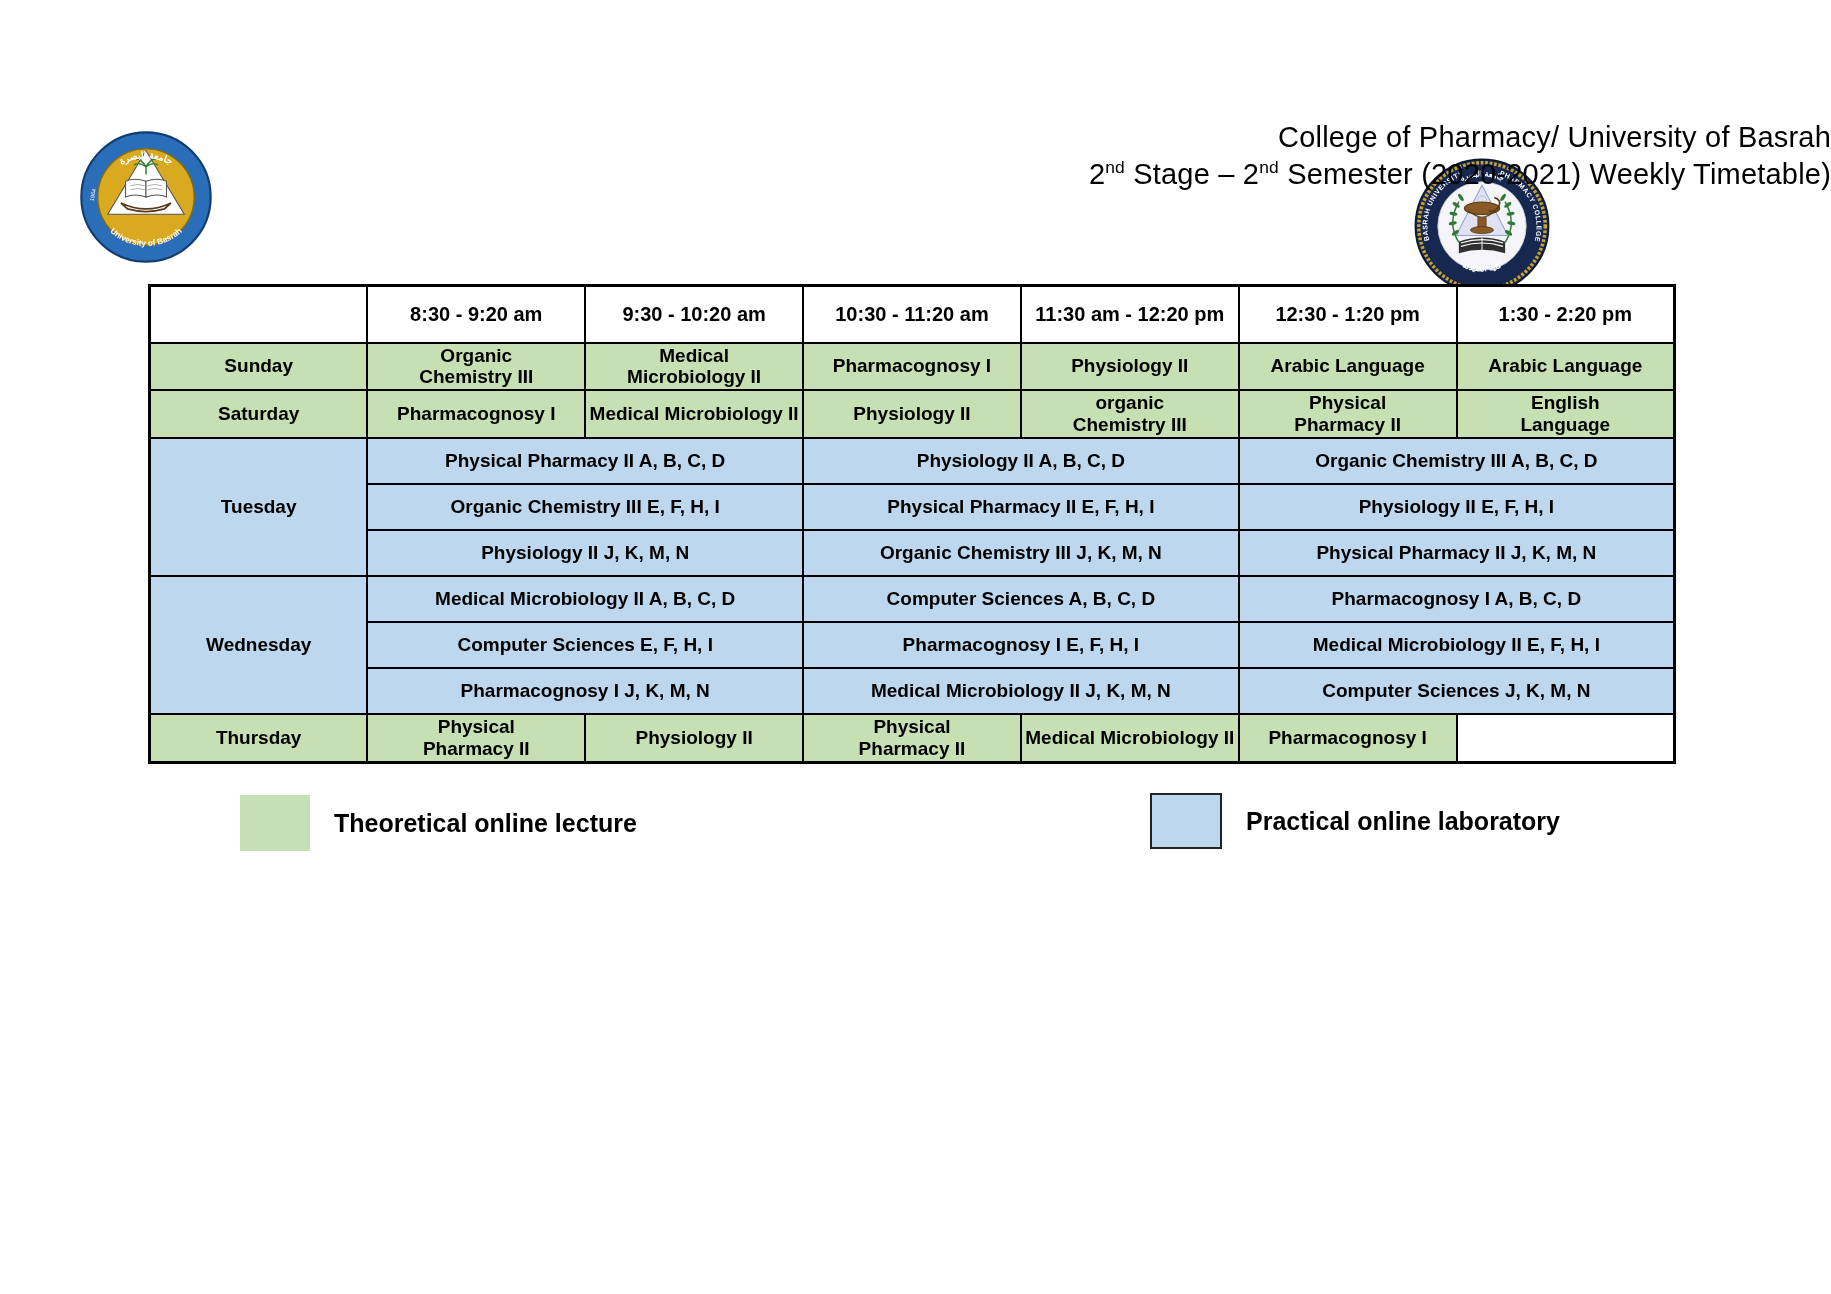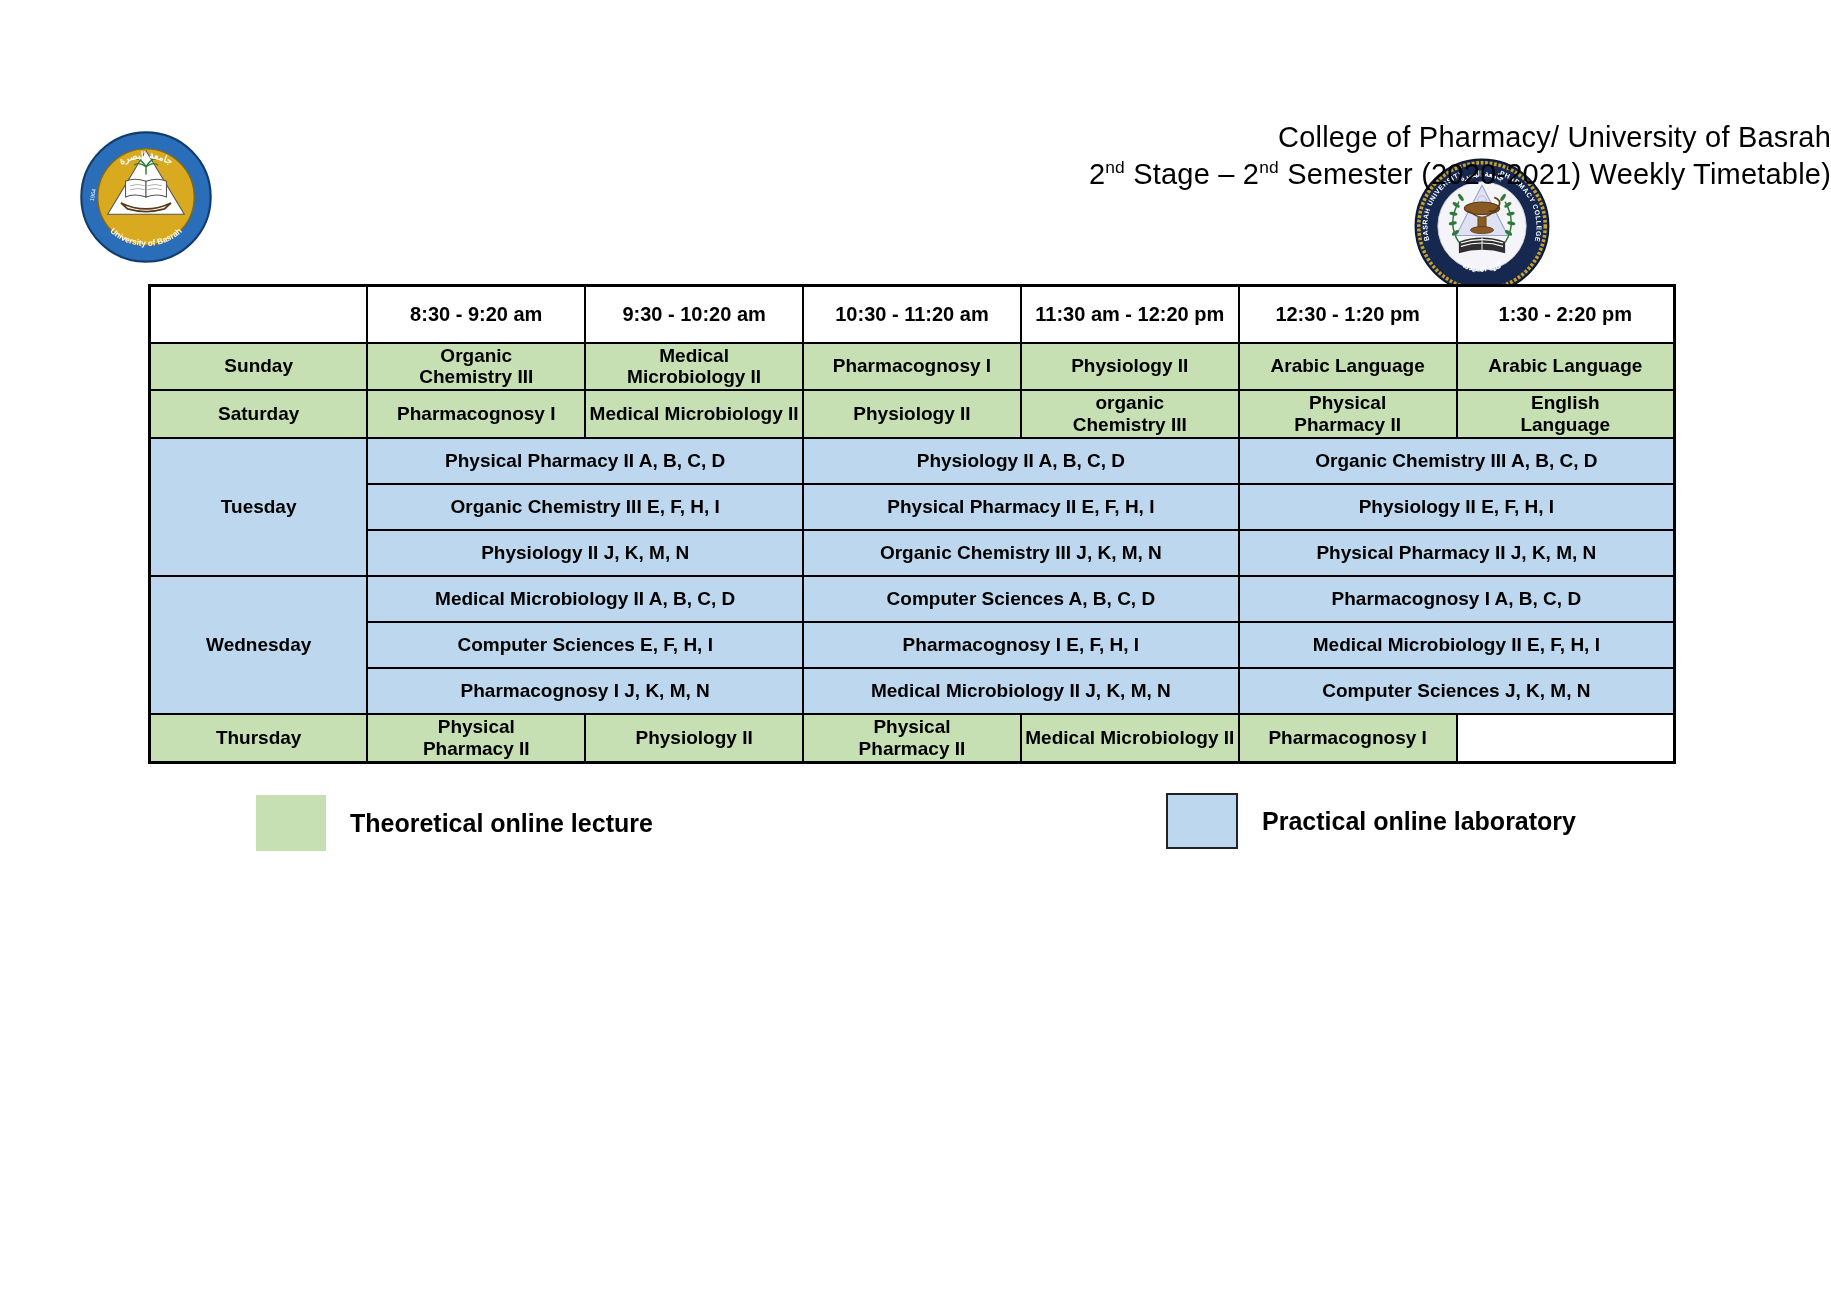--- a/index.html
+++ b/index.html
@@ -34,21 +34,21 @@
   }
   tr.r-head{height:57px;}
   tr.r-head td{background:#fff;font-size:20px;}
   tr.r-day{height:40px;}
   tr.r-sub{height:46px;}
   td.theory{background:var(--green);}
   td.practical{background:var(--blue);}
   td.blank{background:#fff;}
 
   
-  .legend-item{position:absolute;display:flex;align-items:center;margin-left:16px;}
+  .legend-item{position:absolute;display:flex;align-items:center;}
   .legend-theory{left:240px;top:795px;}
   .legend-practical{left:1150px;top:793px;}
   .swatch{width:70px;height:56px;flex:0 0 auto;}
   .swatch.bordered{border:2px solid #222;width:68px;height:52px;}
   .legend-label{margin-left:24px;font-size:25px;font-weight:700;}
 </style>
 </head>
 <body>
 
 <div class="page">

